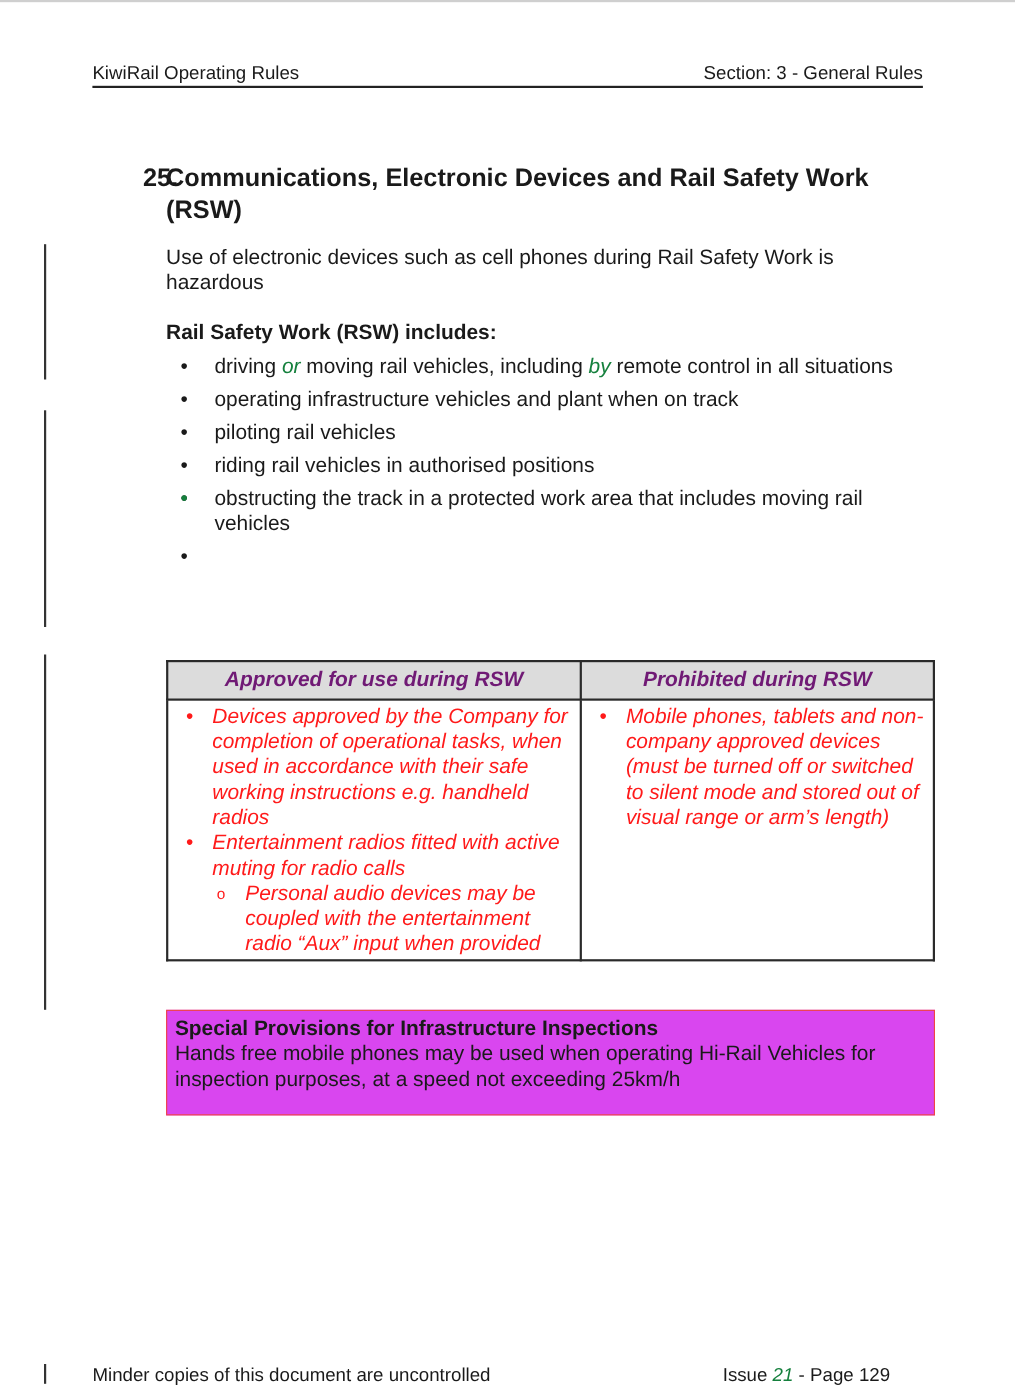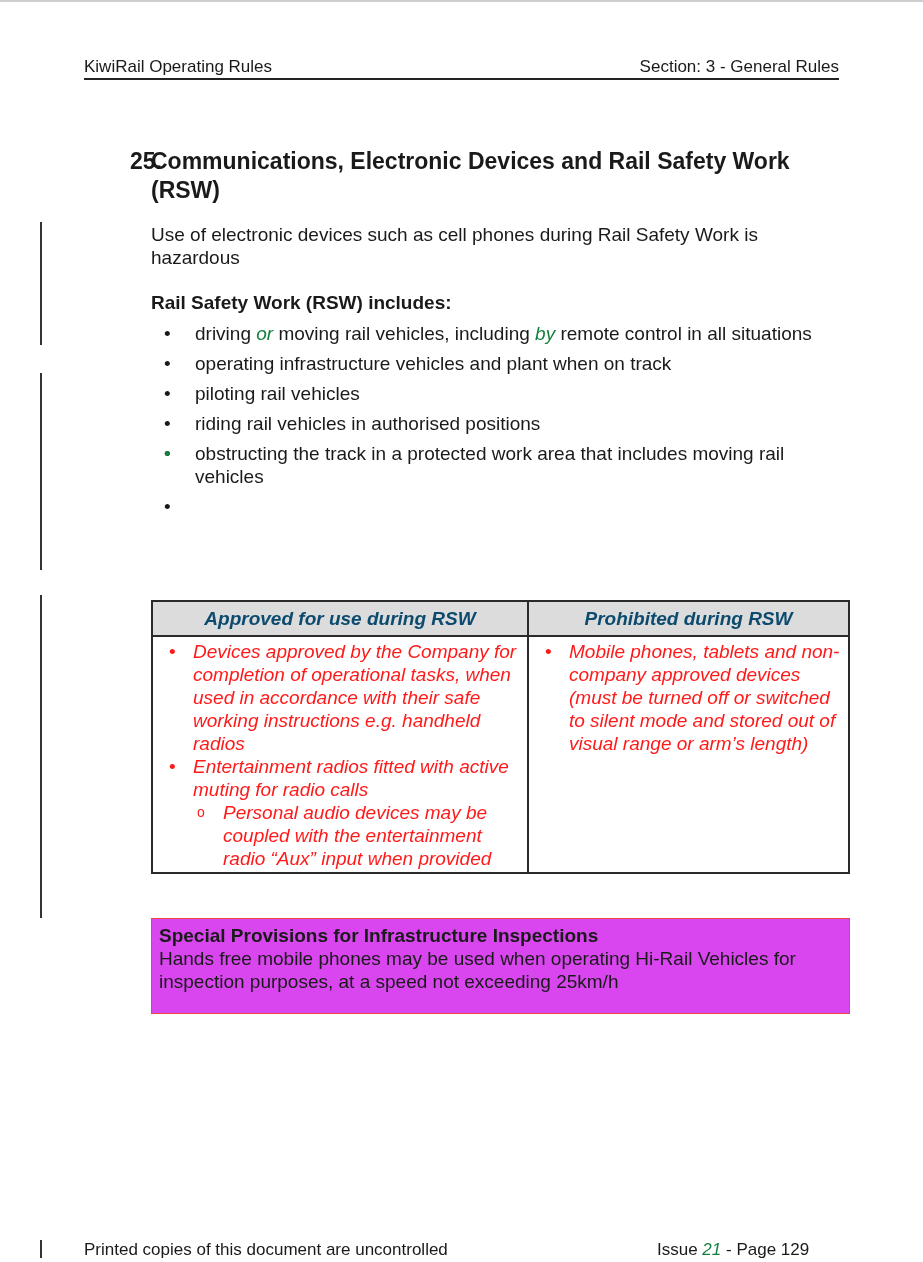--- a/index.html
+++ b/index.html
@@ -46,21 +46,21 @@
   .red { color: #15803d; }
   .ital { font-style: italic; }
   sup { font-size: 12px; line-height: 0; }
 
   .rsw-table {
     position: absolute; left: 151px; top: 600px; width: 699px;
     border-collapse: collapse; border: 2px solid #2a2a2a;
     font-size: 19px; line-height: 23px; font-style: italic; color: #ff1a1a;
   }
   .rsw-table th {
-    background: #dcdcdc; font-weight: bold; font-style: italic; color: #0c4a6e;
+    background: #dcdcdc; font-weight: bold; font-style: italic; color: #701a75;
     height: 33px; padding: 0 6px; border: 2px solid #2a2a2a; text-align: center;
   }
   .rsw-table td {
     vertical-align: top; border: 2px solid #2a2a2a; padding: 3px 6px 2px 6px; height: 230px;
   }
   .rsw-table td.c1 { width: 362px; }
   .cell-list { list-style: none; margin: 0; padding: 0; }
   .cell-list li { position: relative; padding-left: 34px; }
   .cell-list li .bullet { position: absolute; left: 10px; top: 0; font-style: normal; }
   .cell-list li.sub { padding-left: 64px; }
@@ -166,16 +166,16 @@
       </td>
     </tr>
   </tbody>
 </table>
 
 <div class="provision">
   <div class="title">Special Provisions for Infrastructure Inspections</div>
   <div>Hands free mobile phones may be used when operating Hi-Rail Vehicles for inspection purposes, at a speed not exceeding 25km/h</div>
 </div>
 
-<div class="footer-left">Printed copies of this document are uncontrolled</div>
+<div class="footer-left">Minder copies of this document are uncontrolled</div>
 <div class="footer-right">
   <span>Issue </span><span class="red ital">21</span><span> - Page 129</span>
 </div>
 
 </body></html>

